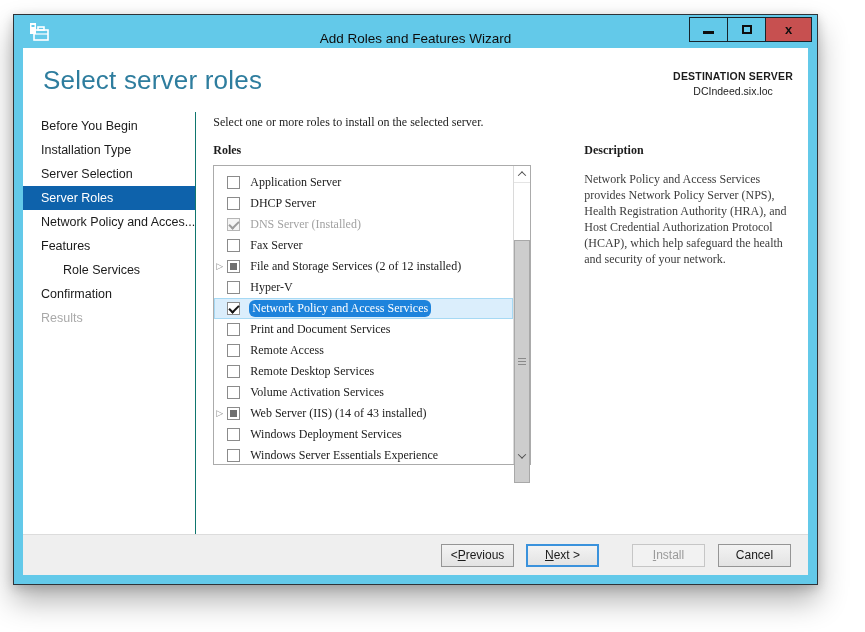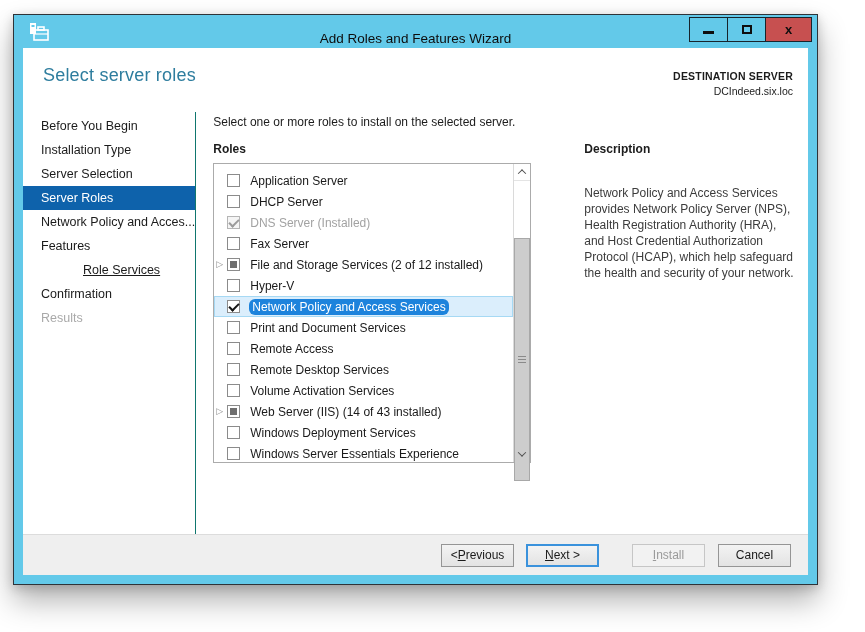--- a/index.html
+++ b/index.html
@@ -45,41 +45,41 @@
   .client {
     position: absolute;
     left: 9px; right: 9px; top: 33px; bottom: 9px;
     background: #ffffff;
     display: flex; flex-direction: column;
   }
   .page-header {
     padding: 17px 15px 0 20px;
     display: flex; justify-content: space-between; align-items: flex-start;
   }
-  .page-title { font-size: 18px; font-weight: 300; color: #2e7d9e; letter-spacing: .2px; }
-  .dest { text-align: right; padding-top: 5px; }
+  .page-title { font-size: 26px; font-weight: 300; color: #2e7d9e; letter-spacing: .2px; }
+  .dest { text-align: center; padding-top: 5px; }
   .dest-label { font-size: 10.5px; font-weight: 700; color: #1c1c1c; letter-spacing: .2px; }
   .dest-server { font-size: 10.5px; color: #1c1c1c; margin-top: 3px; }
 
   .body { flex: 1; display: flex; margin-top: 15px; min-height: 0; }
 
   
   .sidebar { width: 198px; border-right: 1px solid #0f766e; padding-top: 2px; }
   .nav-item {
     height: 24px; line-height: 24px;
     padding-left: 18px;
     font-size: 12.5px; color: #1b1b1b;
     cursor: pointer; white-space: nowrap; overflow: hidden;
   }
   .nav-item.active { background: #0e62ab; color: #ffffff; }
-  .nav-item.indent { padding-left: 60px; text-decoration: underline; }
+  .nav-item.indent { padding-left: 40px; }
   .nav-item.disabled { color: #a9a9a9; cursor: default; }
 
   
-  .main { flex: 1; padding: 3px 14px 0 17px; }
+  .main { flex: 1; padding: 3px 14px 0 17px; font-family: Liberation Serif, serif; }
   .intro { font-size: 12px; color: #1c1c1c; }
   .main-cols { display: flex; margin-top: 13px; gap: 28px; }
   .left-col { width: 318px; }
   .roles-label { font-size: 12px; font-weight: 700; color: #1c1c1c; }
 
   .listbox {
     margin-top: 7px;
     width: 318px; height: 300px;
     border: 1px solid #ababab;
     display: flex;
@@ -138,21 +138,21 @@
     content: "";
     position: absolute; left: 50%; top: 50%;
     width: 8px; height: 8px;
     transform: translate(-50%,-50%);
     background: repeating-linear-gradient(to bottom, #8a8a8a 0 1px, transparent 1px 3px);
   }
 
   
   .desc-col { width: 214px; margin-left: 25px; }
   .desc-title { font-size: 12px; font-weight: 700; color: #1c1c1c; }
-  .desc-body { margin-top: 29px; font-size: 12px; line-height: 16px; color: #3c3c3c; }
+  .desc-body { margin-top: 13px; font-size: 12px; line-height: 16px; color: #3c3c3c; }
 
   
   .footer {
     height: 41px;
     background: #efefef;
     border-top: 1px solid #dcdcdc;
     display: flex; align-items: center; justify-content: flex-end;
     padding-right: 17px;
   }
   .btn {

